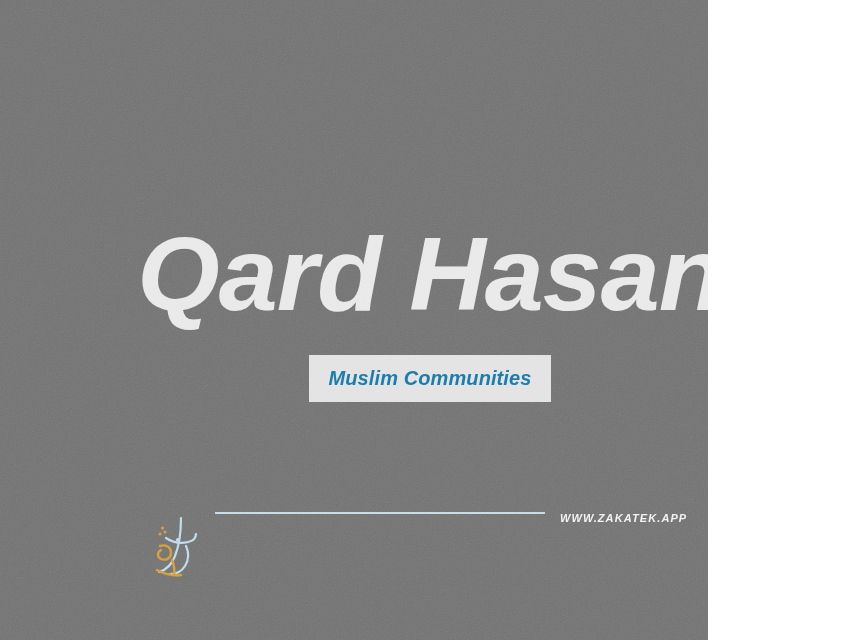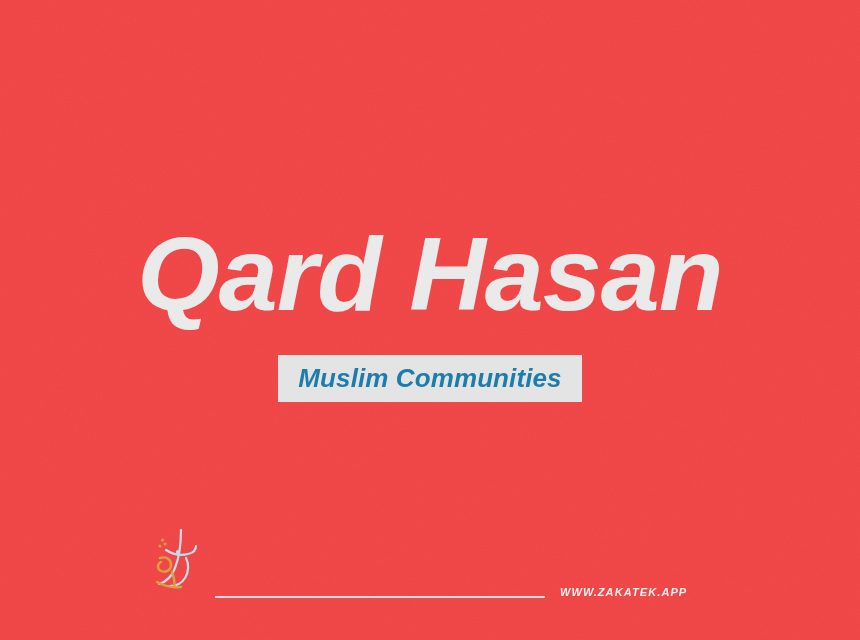--- a/index.html
+++ b/index.html
@@ -8,23 +8,23 @@
   }
   body {
     width: 860px;
     height: 640px;
     overflow: hidden;
     font-family: "Liberation Sans", sans-serif;
   }
 
   #poster {
     position: relative;
-    width: 860px;
+    width: 708px;
     height: 640px;
-    background: #ef4444;
+    background: #737373;
     overflow: hidden;
   }
 
   
   #grain {
     position: absolute;
     inset: 0;
     pointer-events: none;
     opacity: 0.5;
     mix-blend-mode: overlay;
@@ -76,42 +76,42 @@
     font-style: italic;
     font-size: 26px;
     line-height: 52px;
     letter-spacing: 0.1px;
     padding: 0 14px;
   }
   .sub-line.second {
     margin-top: 4px;
   }
   .sub-line.second span.bar {
-    font-size: 26px;
+    font-size: 20px;
     line-height: 47px;
     padding: 0 20px;
   }
 
   
   .footer {
     position: absolute;
     left: 0;
     top: 512px;
     width: 860px;
     height: 86px;
     z-index: 4;
   }
   .footer-inner {
     position: absolute;
     left: 148px;
     top: 0;
     right: 0;
     height: 86px;
     display: flex;
-    align-items: flex-end;
+    align-items: flex-start;
   }
   .logo-mark {
     width: 54px;
     height: 74px;
     flex: 0 0 54px;
     position: relative;
   }
   .rule {
     height: 2px;
     background: #cfe4ef;

